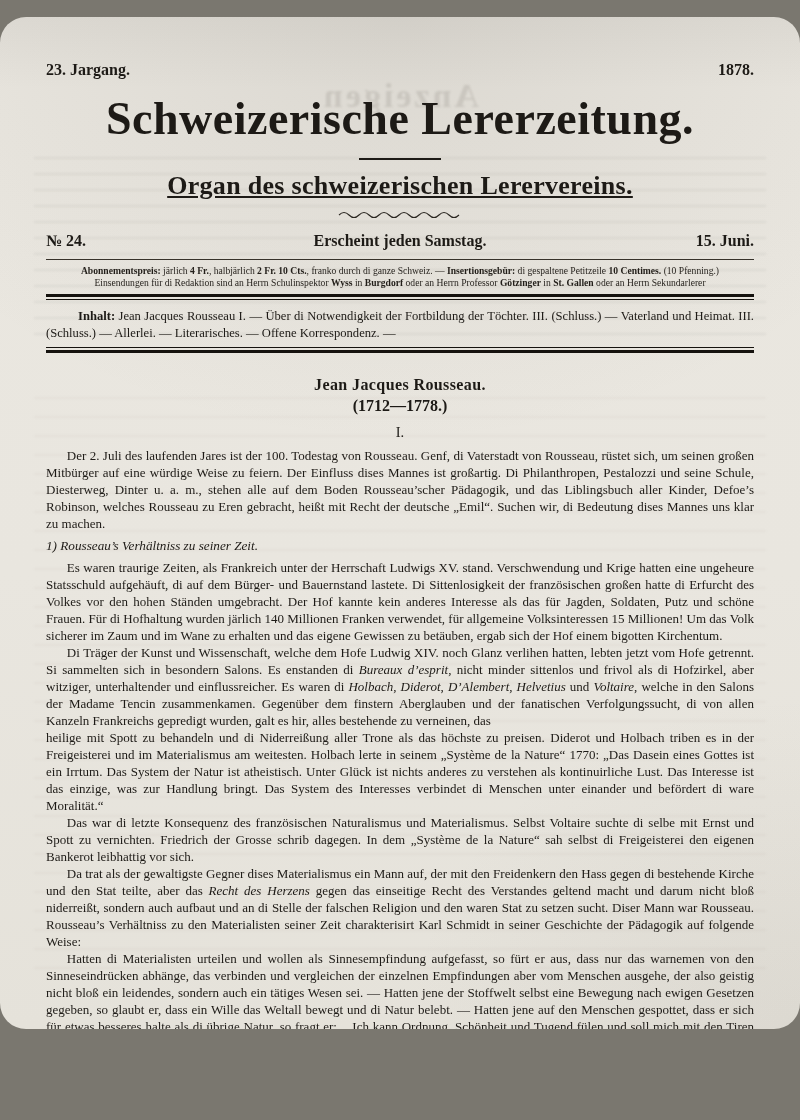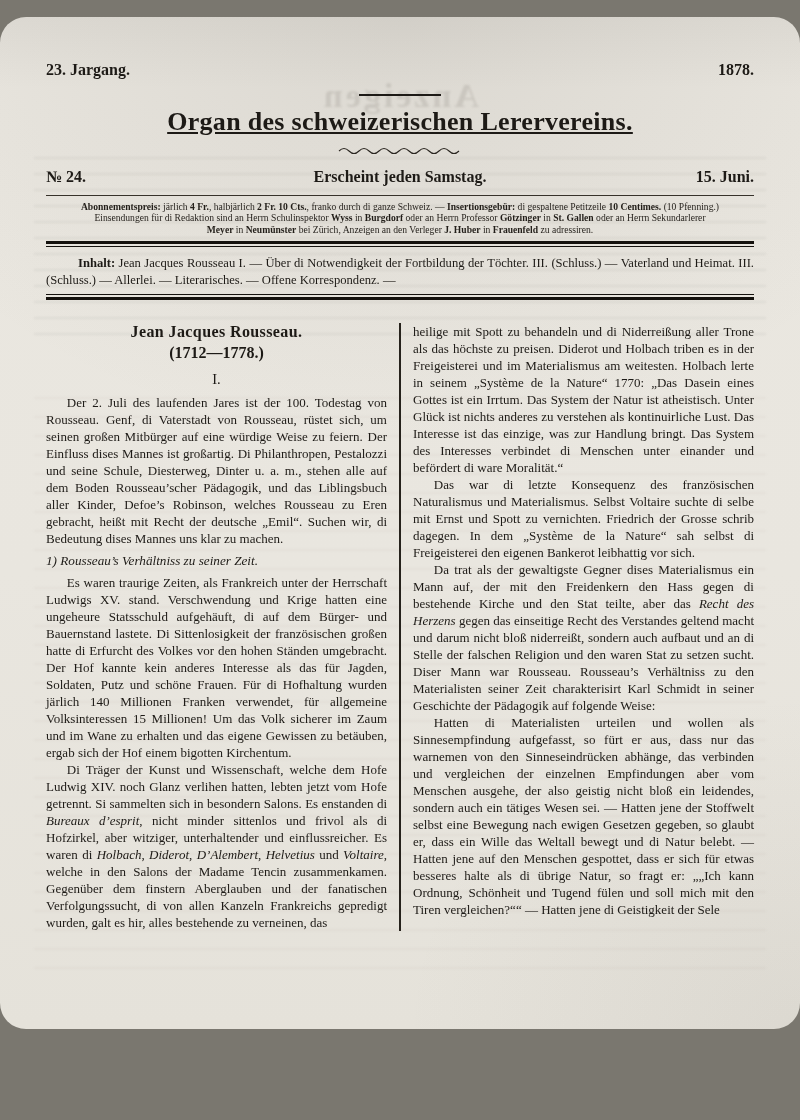--- a/index.html
+++ b/index.html
@@ -54,21 +54,21 @@
 
   .thin-rule { height:1px; background:#37322a; margin-top:9px; }
 
   .fineprint { margin-top:5px; font-size:9.6px; line-height:11.4px; text-align:center; color:#221e19; }
 
   .double-rule-a { margin-top:6px; height:2px; border-top:3.5px solid #15120e; border-bottom:1px solid #15120e; }
   .double-rule-b { margin-top:6px; height:2px; border-top:1px solid #15120e; border-bottom:3.5px solid #15120e; }
 
   .inhalt { margin:8px 0 0 0; font-size:12.6px; line-height:16.5px; text-align:justify; text-indent:32px; }
 
-  .columns { display:flex; margin-top:23px; align-items:stretch; }
+  .columns { display:flex; margin-top:23px; align-items:stretch;flex-direction:column; }
   .col { flex:1; min-width:0; }
   .divider { width:2px; background:#26221c; margin:0 12px; }
 
   .art-heading   { font-size:16px;   font-weight:bold; text-align:center; letter-spacing:0.4px; }
   .art-dates     { font-size:16px; font-weight:bold; text-align:center; margin-top:3px; }
   .art-chapter   { font-size:14.5px; text-align:center; margin:9px 0 6px 0; }
   .art-subheading{ font-style:italic; font-size:13.2px; margin:6px 0 5px 0; }
 
   .body { margin:0; font-size:13px; line-height:17px; text-align:justify; hyphens:auto; -webkit-hyphens:auto; }
   .ind  { text-indent:1.6em; }
@@ -85,39 +85,39 @@
   <div class="ghost-a"></div>
   <div class="ghost-b"></div>
 
   <div class="content">
 
     <div class="top-row">
       <span>23. Jargang.</span>
       <span>1878.</span>
     </div>
 
+    <h1 class="title">Schweizerische Lererzeitung.</h1>
     <div class="title-rule"></div>
     <h2 class="subtitle">Organ des schweizerischen Lerervereins.</h2>
 
     <svg class="wavy" width="128" height="9" viewBox="0 0 128 9">
       <path d="M3 5 q5 -5 10 0 t10 0 t10 0 t10 0 t10 0 t10 0 t10 0 t10 0 t10 0 t10 0 t10 0 t10 0" fill="none" stroke="#2a2620" stroke-width="1.1"></path>
     </svg>
 
     <div class="issue-row">
       <span class="issue-no">№ 24.</span>
       <span class="freq">Erscheint jeden Samstag.</span>
       <span class="date">15. Juni.</span>
     </div>
 
     <div class="thin-rule"></div>
 
     <div class="fineprint">
       <div><span class="bd">Abonnementspreis:</span><span> järlich </span><span class="bd">4 Fr.</span><span>, halbjärlich </span><span class="bd">2 Fr. 10 Cts.</span><span>, franko durch di ganze Schweiz. — </span><span class="bd">Insertionsgebür:</span><span> di gespaltene Petitzeile </span><span class="bd">10 Centimes.</span><span> (10 Pfenning.)</span></div>
       <div><span>Einsendungen für di Redaktion sind an Herrn Schulinspektor </span><span class="bd">Wyss</span><span> in </span><span class="bd">Burgdorf</span><span> oder an Herrn Professor </span><span class="bd">Götzinger</span><span> in </span><span class="bd">St. Gallen</span><span> oder an Herrn Sekundarlerer</span></div>
-      <div><span class="bd">Meyer</span><span> in </span><span class="bd">Neumünster</span><span> bei Zürich, Anzeigen an den Verleger </span><span class="bd">J. Huber</span><span> in </span><span class="bd">Frauenfeld</span><span> zu adressiren.</span></div>
     </div>
 
     <div class="double-rule-a"></div>
 
     <p class="inhalt"><span class="bd">Inhalt:</span> <span>Jean Jacques Rousseau I. — Über di Notwendigkeit der Fortbildung der Töchter. III. (Schluss.) — Vaterland und Heimat. III. (Schluss.) — Allerlei. — Literarisches. — Offene Korrespondenz. —</span></p>
 
     <div class="double-rule-b"></div>
 
     <div class="columns">
 

